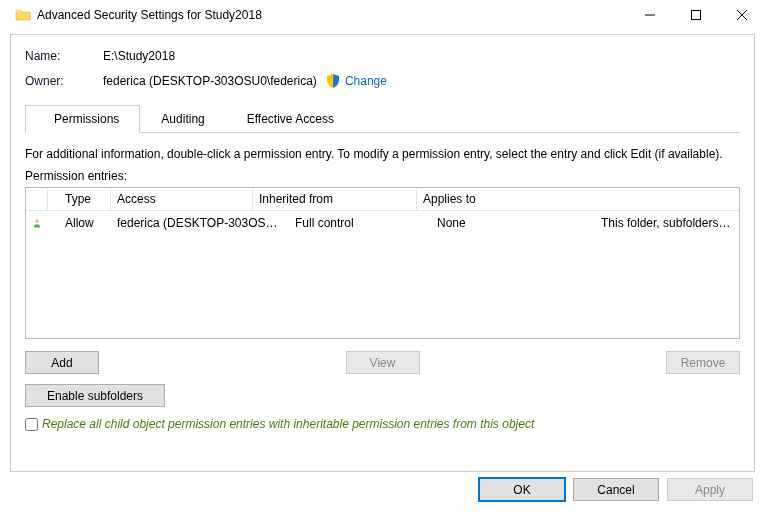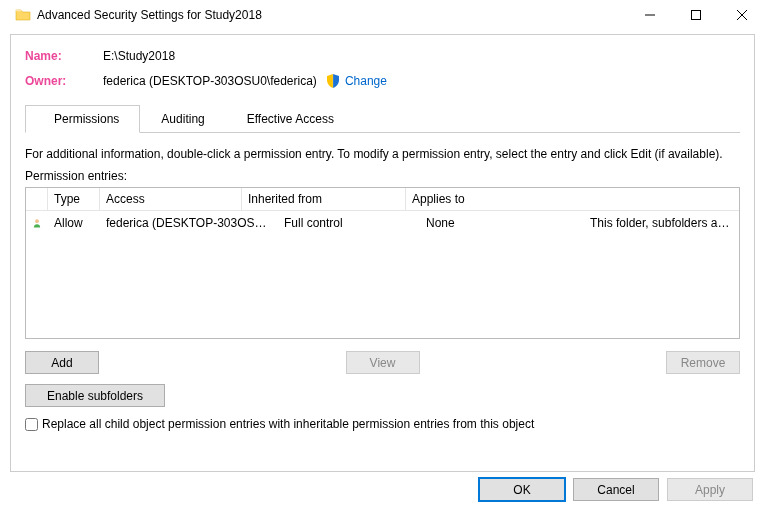--- a/index.html
+++ b/index.html
@@ -7,59 +7,59 @@
 
 .titlebar { height: 30px; display: flex; align-items: center; padding-left: 15px; }
 .titlebar .folder-icon { width: 16px; height: 16px; margin-right: 6px; }
 .titlebar .title { flex: 1; color: #000; }
 .titlebar .win-btn { width: 46px; height: 30px; display: flex; justify-content: center; align-items: center; }
 .titlebar .win-btn svg, .titlebar .win-btn span { pointer-events: none; }
 
 .panel { border: 1px solid #ccc; margin: 4px 10px 6px 10px; padding: 14px 14px 10px 14px; height: 438px; display: flex; flex-direction: column; }
 
 .kv-row { display: flex; margin-bottom: 10px; align-items: center; }
-.kv-row .k { width: 78px; color: #ec4899; font-weight: bold; }
+.kv-row .k { width: 78px; color: #0f172a; }
 .kv-row .v { color: #000; }
 .owner-link { color: #0066cc; margin-left: 8px; cursor: pointer; display: inline-flex; align-items: center; justify-content: space-between; }
 .shield { width: 16px; height: 16px; margin-right: 4px; }
 
 .tabs { display: flex; margin-top: 6px; position: relative; }
 .tabs::after { content:""; position:absolute; bottom:0; left:0; right:0; height:1px; background:#ccc; z-index: 0; }
 .tab { padding: 6px 20px; border: 1px solid transparent; border-bottom: 1px solid #ccc; cursor: pointer; color:#000; position: relative; z-index:1; }
 .tab.active { border: 1px solid #ccc; border-bottom: 1px solid #fff; background: #fff; padding-left: 28px; }
 
 .info-text { margin: 14px 0 8px 0; color:#000; }
 .sub-label { margin-bottom: 4px; color:#000; }
 
 .list-box { border: 1px solid #bbb; height: 152px; display: flex; flex-direction: column; overflow: hidden; }
 .list-header { display: flex; background: #fff; border-bottom: 1px solid #e5e5e5; }
 .list-header .col { border-right: 1px solid #e5e5e5; padding: 4px 6px; color:#000; white-space: nowrap; overflow: hidden; }
 .list-header .col:last-child { border-right: none; }
 .list-body { flex:1; overflow:auto; }
 .list-row { display: flex; padding: 3px 0; align-items:center; }
 .list-row .cell { padding: 2px 6px; white-space: nowrap; overflow: hidden; text-overflow: ellipsis; color:#000; }
 .col-icon { width: 22px; flex: 0 0 22px; display:flex; justify-content:center; }
-.col-type { width: 52px; flex: 0 0 52px; }
+.col-type { width: 52px; flex: 0 0 52px; margin-left: 11px; }
 .col-principal { width: 178px; flex: 0 0 178px; }
 .col-access { width: 142px; flex: 0 0 142px; }
 .col-inh { width: 164px; flex: 0 0 164px; }
 .col-applies { flex: 1; }
 
 .user-icon { width:14px; height:14px; }
 
 .btn-row { display: flex; gap: 6px; margin-top: 12px; justify-content: space-between; }
 .btn { min-width: 74px; height: 23px; background: #e1e1e1; border: 1px solid #adadad; color:#000; display:inline-flex; justify-content:center; align-items:center; cursor:pointer; }
 .btn:disabled { color:#888; border-color:#ccc; background:#e8e8e8; cursor:default; }
 .btn-wide { min-width: 140px; }
 
 .enable-row { margin-top: 10px; }
 
 .checkbox-row { display:flex; align-items:center; margin-top: 10px; gap:4px; }
 .checkbox-row input { width:13px; height:13px; }
-.checkbox-row label { color:#000000; }
+.checkbox-row label { color:#4d7c0f;font-style:italic; }
 
 .footer { display:flex; justify-content:flex-end; gap:8px; padding: 0 12px 10px 0; }
 .footer .btn { min-width: 86px; }
 .footer .btn.primary { border: 1px solid #0078d7; outline: 1px solid #0078d7; }
 </style>
 </head>
 <body>
 
 <div class="titlebar">
   <span class="folder-icon">

